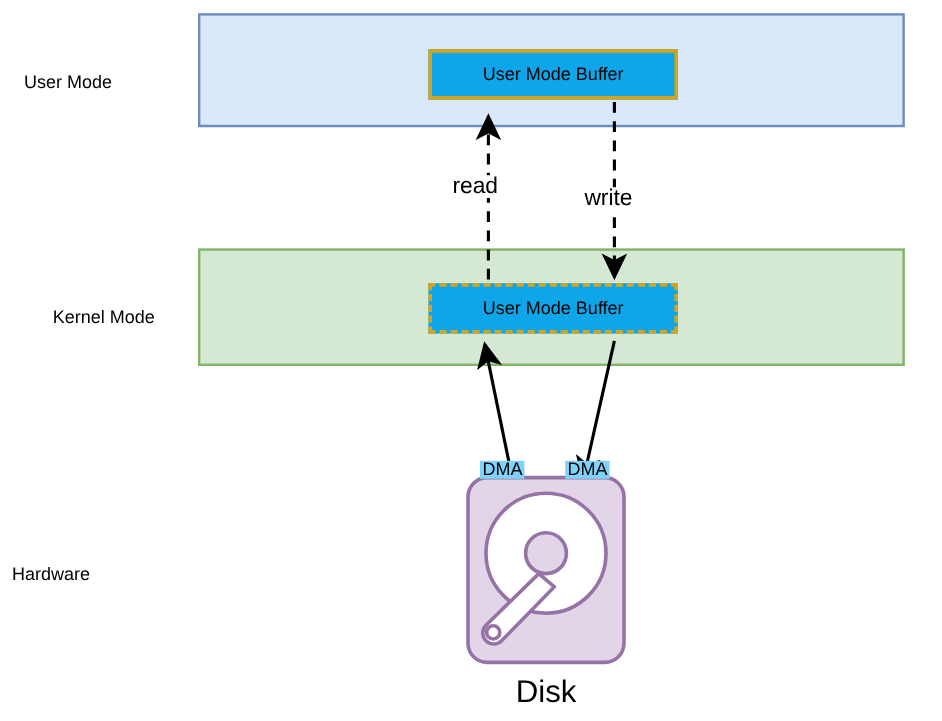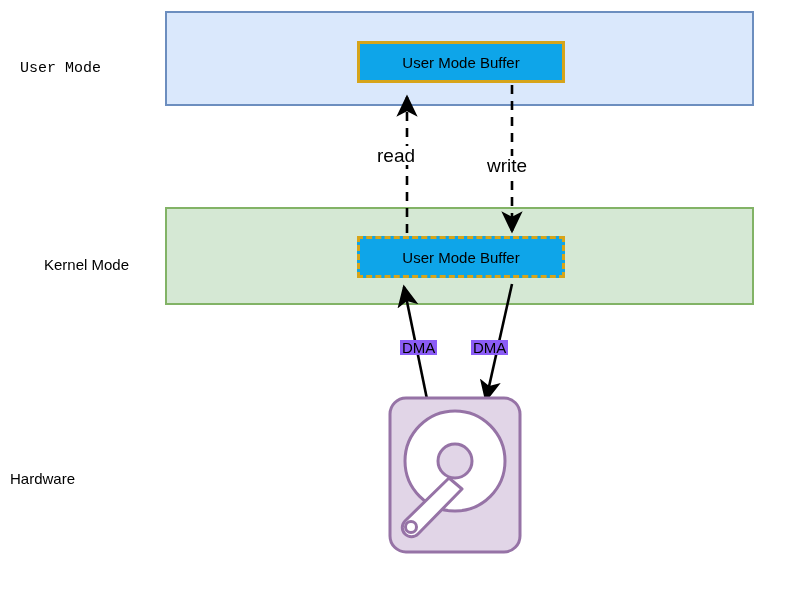--- a/index.html
+++ b/index.html
@@ -41,21 +41,21 @@
   }
 
   
   .tier-label {
     position: absolute;
     font-size: 15px;
     color: #000000;
     white-space: nowrap;
     line-height: 1;
   }
-  .tier-user   { left: 20px;  top: 61px; font-family: Liberation Mono, monospace;  }
+  .tier-user   { left: 20px;  top: 61px;  }
   .tier-kernel { left: 10px;  top: 257px; margin-left: 34px; }
   .tier-hw     { left: 10px;  top: 471px; }
 
   
   .buffer {
     position: absolute;
     box-sizing: border-box;
     left: 357px;
     width: 208px;
     height: 42px;
@@ -98,22 +98,23 @@
   }
   .label-read  { left: 374px; top: 146px; }
   .label-write { left: 484px; top: 156px; }
 
   .dma-label {
     position: absolute;
     font-size: 15px;
     color: #000000;
     white-space: nowrap;
     line-height: 1;
-    background: #8b5cf6;
+    background: #7dd3fc;
     padding: 0 2px;
+    margin-top: 44px;
   }
   .label-dma-read  { left: 400px; top: 340px; }
   .label-dma-write { left: 471px; top: 340px; }
 
   
   .disk-caption {
     position: absolute;
     left: 390px;
     top: 563px;
     width: 130px;
@@ -164,14 +165,15 @@
       <path d="M 449 478 L 462 489 L 418 534 A 9 9 0 1 1 405 521 Z" fill="#ffffff" stroke="#9673a6" stroke-width="3" stroke-linejoin="round"></path>
       <circle cx="411" cy="527" r="5.5" fill="#ffffff" stroke="#9673a6" stroke-width="3"></circle>
     </g>
   </svg>
 
   <div class="edge-label label-read">read</div>
   <div class="edge-label label-write">write</div>
   <div class="dma-label label-dma-read">DMA</div>
   <div class="dma-label label-dma-write">DMA</div>
 
+  <div class="disk-caption">Disk</div>
 
 </div>
 
 </body></html>

